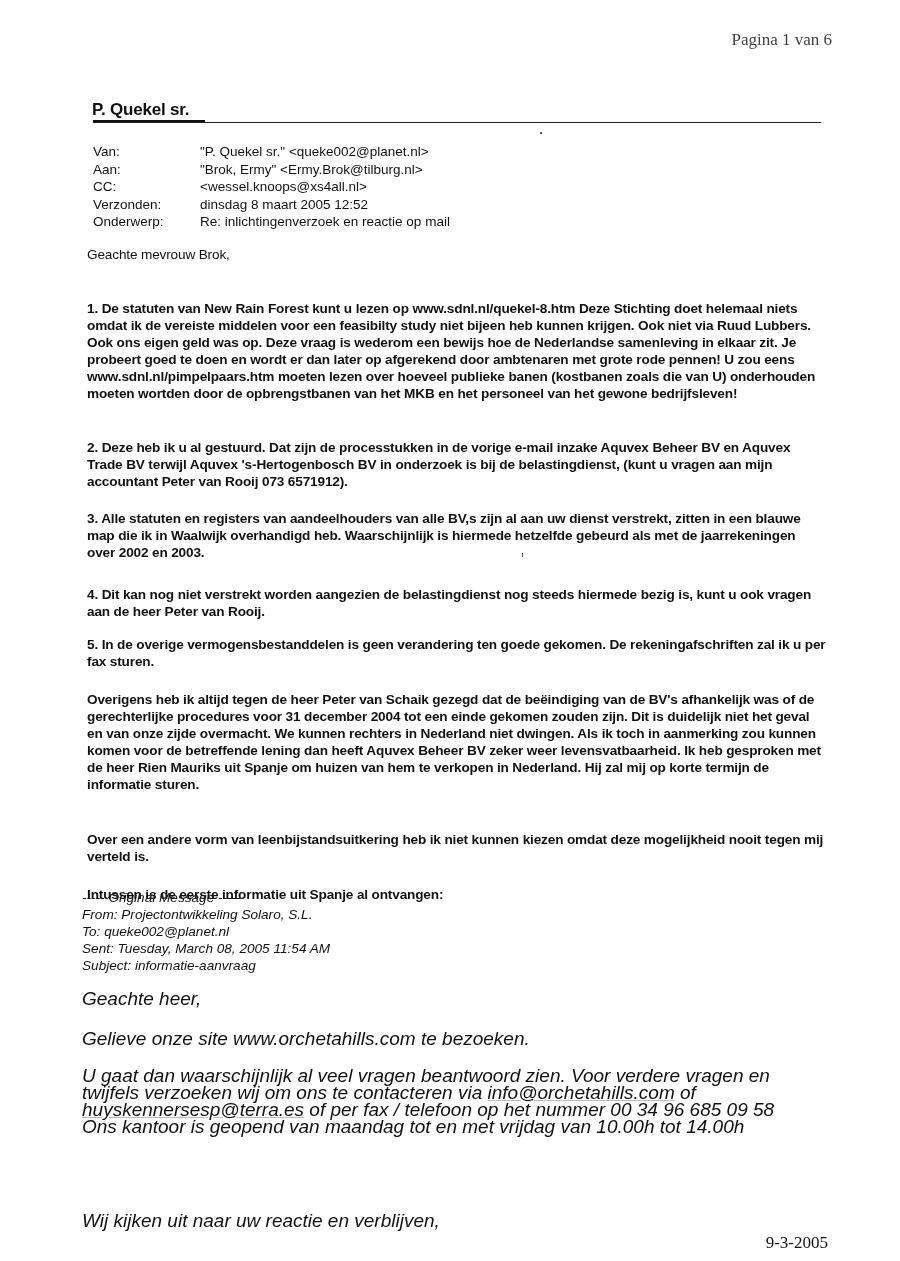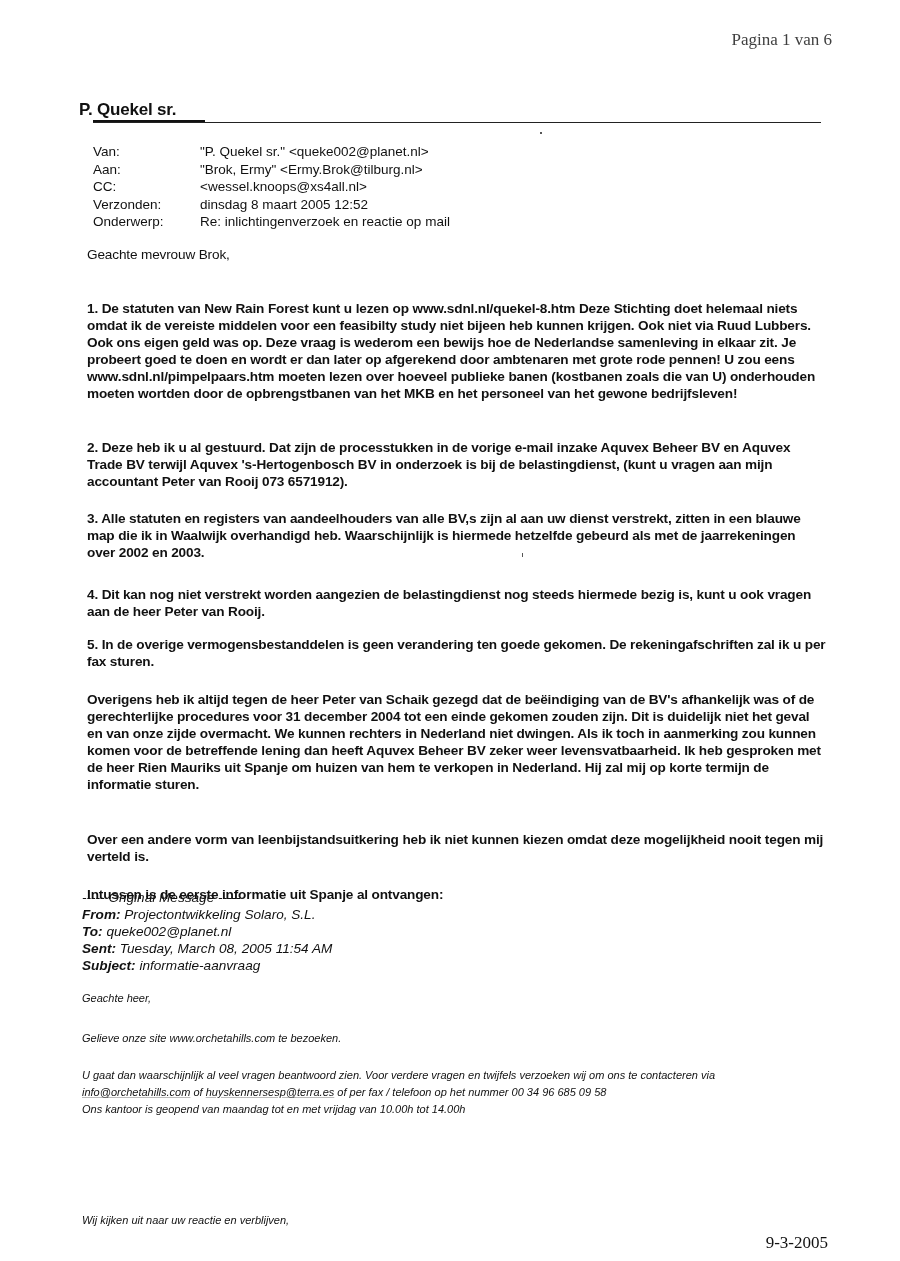--- a/index.html
+++ b/index.html
@@ -6,21 +6,21 @@
   body {
     width: 900px; height: 1261px; background: #ffffff; position: relative; overflow: hidden;
     color: #111111;
     font-family: "Liberation Sans", sans-serif;
   }
   .page-num {
     position: absolute; top: 30px; right: 68px;
     font-family: "Liberation Serif", serif; font-size: 17px; color: #404040;
   }
   .sender-title {
-    position: absolute; top: 100px; left: 79px;
+    position: absolute; top: 100px; left: 92px;
     font-size: 17px; font-weight: bold; letter-spacing: -0.2px;
   }
   .title-rule-thick {
     position: absolute; top: 120px; left: 93px; width: 112px; height: 3px; background: #111;
   }
   .title-rule {
     position: absolute; top: 122px; left: 93px; width: 728px; height: 1px; background: #222;
   }
   .headers {
     position: absolute; top: 143px; left: 93px;
@@ -39,24 +39,24 @@
   .p3 { top: 496px; }
   .p4 { top: 567px; margin-top: 19px; }
   .p5 { top: 622px; }
   .p6 { top: 677px; }
   .p7 { top: 817px; }
   .p8 { top: 872px; }
   .orig {
     position: absolute; left: 82px; top: 889px; width: 740px;
     font-size: 13.6px; line-height: 17px; font-style: italic; font-weight: normal;
   }
-  .orig .lbl { font-weight: bold; }
+  .orig .lbl { font-weight: normal; }
   .italic-block {
     position: absolute; left: 82px; width: 740px;
-    font-size: 11px; line-height: 17px; font-style: italic;
+    font-size: 19px; line-height: 17px; font-style: italic;
   }
   .i1 { top: 990px; }
   .i2 { top: 1030px; }
   .i3 { top: 1067px; }
   .i4 { top: 1212px; }
   .link { text-decoration: underline; text-decoration-color: #bbb; }
   .footer-date {
     position: absolute; bottom: 8px; right: 72px;
     font-family: "Liberation Serif", serif; font-size: 17px;
   }

